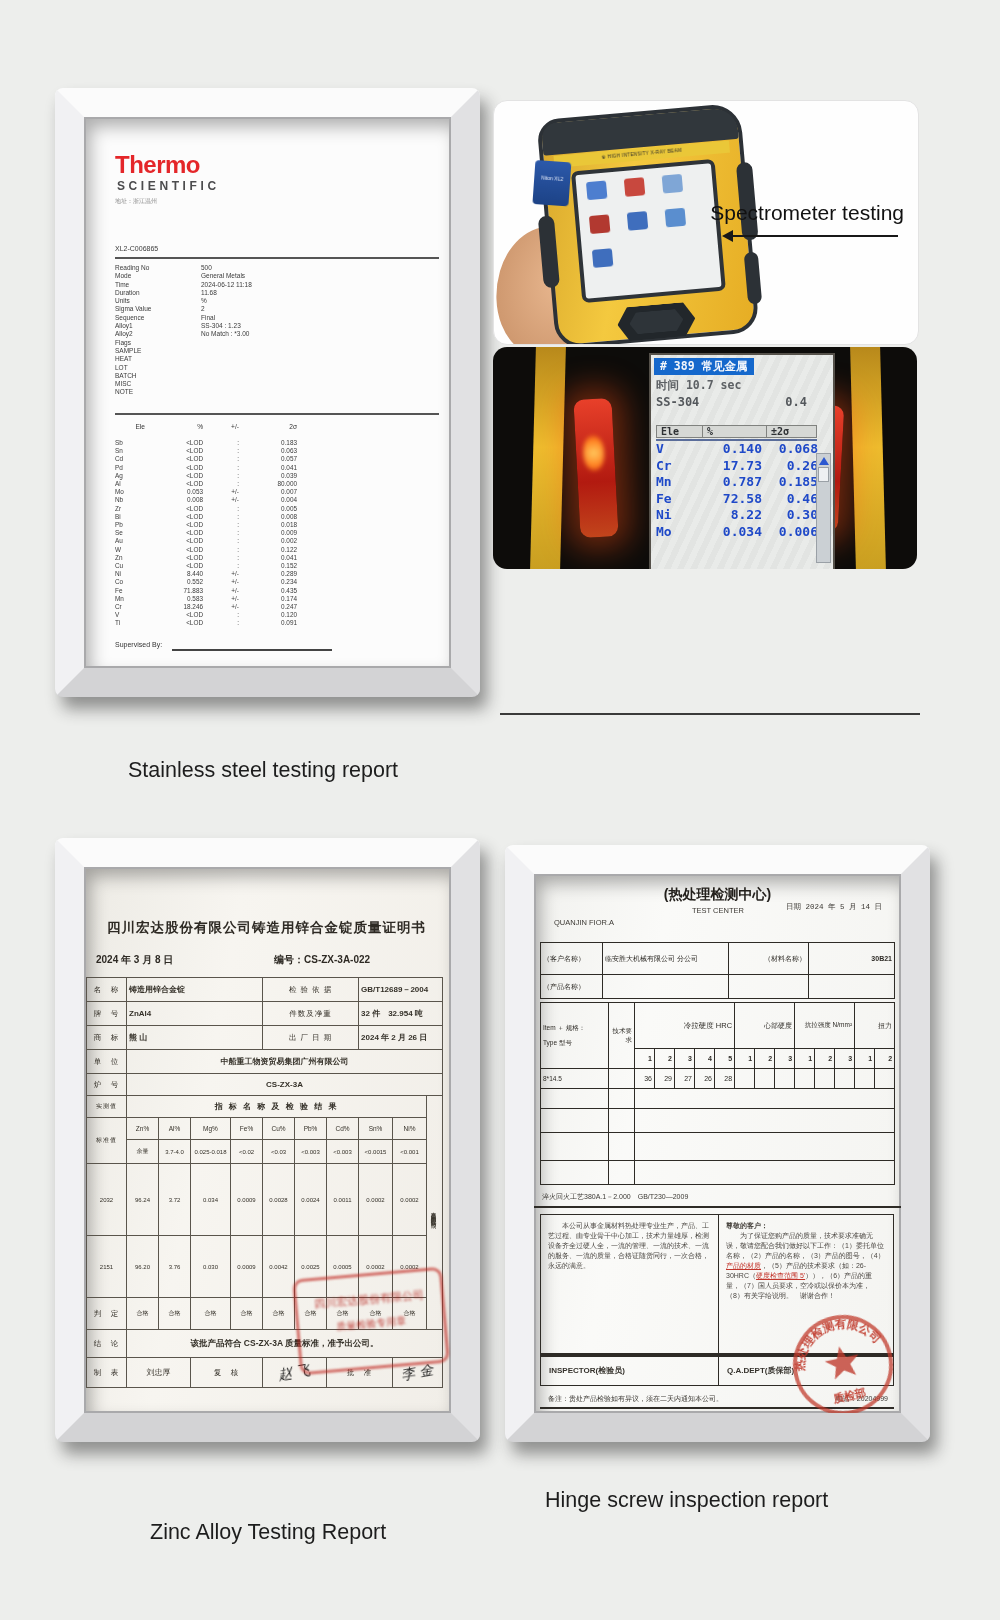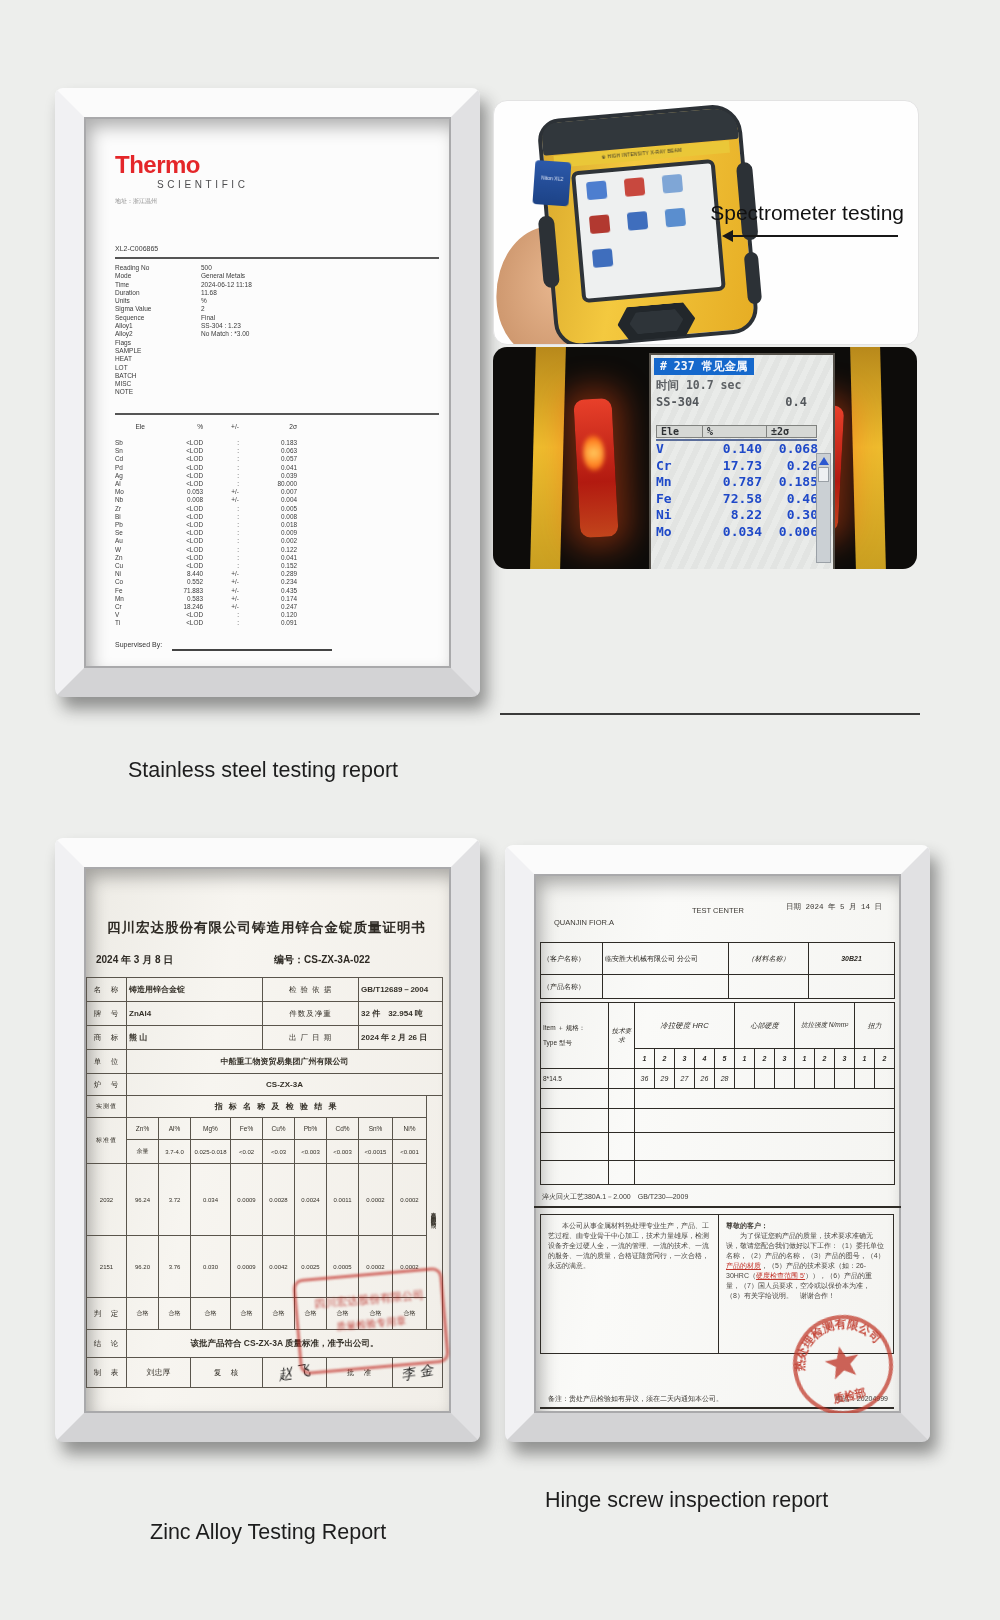--- a/index.html
+++ b/index.html
@@ -17,21 +17,21 @@
     box-shadow:7px 12px 16px rgba(30,30,30,.45);
   }
   .paper{
     position:absolute;inset:0;background:#fcfcfc;
     box-shadow:inset 0 0 0 2px #a9a9ab, inset 6px 9px 18px rgba(0,0,0,.32);
     overflow:hidden;
   }
   .abs{position:absolute;}
   
   .t-brand{font-weight:bold;font-size:24px;color:#e42629;letter-spacing:-.5px;}
-  .t-brandsub{font-weight:normal;font-size:10px;letter-spacing:3.6px;color:#4c4c4e;margin-left:40px;}
+  .t-brandsub{font-weight:bold;font-size:12px;letter-spacing:3.6px;color:#4c4c4e;}
   .t-addr{font-size:6px;color:#8a8a8a;filter:blur(.3px);}
   .t-serial{font-size:7px;color:#3c3c3c;}
   .t-rule{height:2px;background:#555;}
   .t-fields{display:grid;grid-template-columns:86px auto;font-size:6.5px;line-height:8.3px;color:#3a3a3a;}
   .t-egrid{display:grid;grid-template-columns:30px 58px 36px 58px;font-size:6.4px;line-height:8.2px;color:#3a3a3a;}
   .t-egrid .r{text-align:right;}
   .t-ehead{display:grid;grid-template-columns:30px 58px 36px 58px;font-size:6.6px;color:#333;margin-bottom:6px;}
   .t-ehead .r{text-align:right;}
   .t-sup{font-size:7px;color:#333;}
   .t-supline{height:1.5px;background:#444;}
@@ -113,21 +113,21 @@
   .sig{font-family:"DejaVu Serif",serif;font-style:italic;font-size:14px;color:#1e1e1e;
     display:inline-block;transform:rotate(-10deg);filter:blur(.3px);}
   .z-stamp{position:absolute;left:212px;top:406px;width:150px;height:96px;border:3px solid rgba(192,36,28,.65);
     border-radius:10px;transform:rotate(-5deg);color:rgba(182,30,24,.85);filter:blur(.9px);
     text-align:center;box-sizing:border-box;}
   .z-stamp .l1{font-size:11px;margin-top:16px;} .z-stamp .l2{font-size:10px;margin-top:10px;}
   .h-title{font-size:14px;font-weight:bold;text-align:center;color:#23201c;}
   .h-sub{font-size:7.5px;color:#3c3934;}
   table.ht{border-collapse:collapse;table-layout:fixed;width:354px;font-size:7px;color:#2e2b26;}
   table.ht td{border:1.6px solid #2e2b26;padding:0 2px;overflow:hidden;}
-  .ht .c{text-align:center;font-style:italic;}
+  .ht .c{text-align:right;}
   .h-proc{font-size:7px;color:#3c3934;}
   .h-block{position:absolute;box-sizing:border-box;border:1.6px solid #2e2b26;display:flex;}
   .h-col{font-size:7px;line-height:10px;color:#4b4742;padding:6px 7px;box-sizing:border-box;filter:blur(.45px);}
   .h-col.left{width:178px;border-right:1.6px solid #2e2b26;}
   .h-col.right{flex:1;}
   .red{color:#c2342a;text-decoration:underline;}
   .h-row{position:absolute;box-sizing:border-box;border:1.6px solid #2e2b26;border-top-width:3px;display:flex;}
   .h-row .cell{padding:8px;font-size:8px;font-weight:bold;box-sizing:border-box;}
   .h-row .cell.first{width:178px;border-right:1.6px solid #2e2b26;}
   .h-note{position:absolute;font-size:7px;color:#3c3934;display:flex;justify-content:space-between;}
@@ -336,21 +336,21 @@
   <div class="p1-label">Spectrometer testing</div>
   <div class="p1-arrow"></div>
 </div>
 
 <div class="photo2">
   <div class="p2-strip" style="left:40px;transform:skewX(-1.5deg);"></div>
   <div class="p2-strip" style="right:34px;transform:skewX(1.5deg);"></div>
   <div class="p2-light" style="left:84px;top:52px;width:38px;height:138px;transform:rotate(-3deg);"></div>
   <div class="p2-light" style="right:76px;top:58px;width:36px;height:126px;transform:rotate(3deg);"></div>
   <div class="p2-screen">
-    <div class="s-title"># 237 常见金属</div>
+    <div class="s-title"># 389 常见金属</div>
     <div class="s-line2">时间 10.7 sec</div>
     <div class="s-line3">
       <span>SS-304</span>
       <span>0.4</span>
     </div>
     <div class="s-headrow">
 
     <span>Ele</span>
         <span>%</span>
         <span>±2σ</span>
@@ -534,20 +534,21 @@
       </table>
     <div class="z-stamp">
       <div class="l1">四川宏达股份有限公司</div>
       <div class="l2">质量检验专用章</div>
     </div>
   </div>
 </div>
 
 <div class="frame" style="left:505px;top:845px;width:425px;height:597px;">
   <div class="paper h-paper scan">
+    <div class="abs h-title" style="left:0;top:12px;width:100%;">(热处理检测中心)</div>
     <div class="abs h-sub" style="left:20px;top:44px;filter:blur(.7px);">QUANJIN FIOR.A</div>
     <div class="abs h-sub" style="left:158px;top:32px;font-weight:normal;">TEST CENTER</div>
     <div class="abs h-sub" style="left:252px;top:28px;font-family:Liberation Mono, monospace;">日期 2024 年 5 月 14 日</div>
 
     <table class="ht abs" style="left:6px;top:68px;">
       <colgroup>
           <col style="width:62px">
           <col style="width:126px">
           <col style="width:80px">
           <col style="width:86px">
@@ -647,20 +648,24 @@
     <div class="abs" style="left:0;top:332px;width:100%;height:2px;background:#2e2b26;"></div>
 
     <div class="h-block" style="left:6px;top:340px;width:354px;height:140px;">
       <div class="h-col left">　　本公司从事金属材料热处理专业生产，产品、工艺过程、由专业骨干中心加工，技术力量雄厚，检测设备齐全过硬人全，一流的管理、一流的技术、一流的服务、一流的质量，合格证随货同行，一次合格，永远的满意。</div>
       <div class="h-col right">
         <div style="font-weight:bold">尊敬的客户：</div>
         <span>　　为了保证您购产品的质量，技术要求准确无误，敬请您配合我们做好以下工作：（1）委托单位名称，（2）产品的名称，（3）产品的图号，（4）</span><span class="red">产品的材质</span><span>，（5）产品的技术要求（如：26-30HRC（</span><span class="red">硬度检查范围 5'</span><span>）），（6）产品的重量，（7）国人员要求，空冷或以保价本为准，（8）有关字给说明。　谢谢合作！</span>
       </div>
     </div>
 
+    <div class="h-row" style="left:6px;top:480px;width:354px;height:32px;">
+      <div class="cell first">INSPECTOR(检验员)</div>
+      <div class="cell">Q.A.DEPT(质保部)</div>
+    </div>
     <div class="h-note" style="left:14px;top:520px;width:340px;">
       <span>备注：贵处产品检验如有异议，须在二天内通知本公司。</span>
       <span>电话：20204999</span>
     </div>
     <div class="abs" style="left:6px;top:533px;width:354px;height:2px;background:#2e2b26;"></div>
 
     <svg class="h-stamp" width="110" height="110" viewBox="0 0 110 110">
       <circle cx="55" cy="55" r="48" fill="none" stroke="#c0392b" stroke-width="4" opacity="0.8"></circle>
       <path id="arcT" d="M 15,58 A 40,40 0 1 1 95,58" fill="none"></path>
       <text font-size="11.5" fill="#c0392b" font-weight="bold"><textPath href="#arcT" startOffset="4%">热处理检测有限公司</textPath></text>

